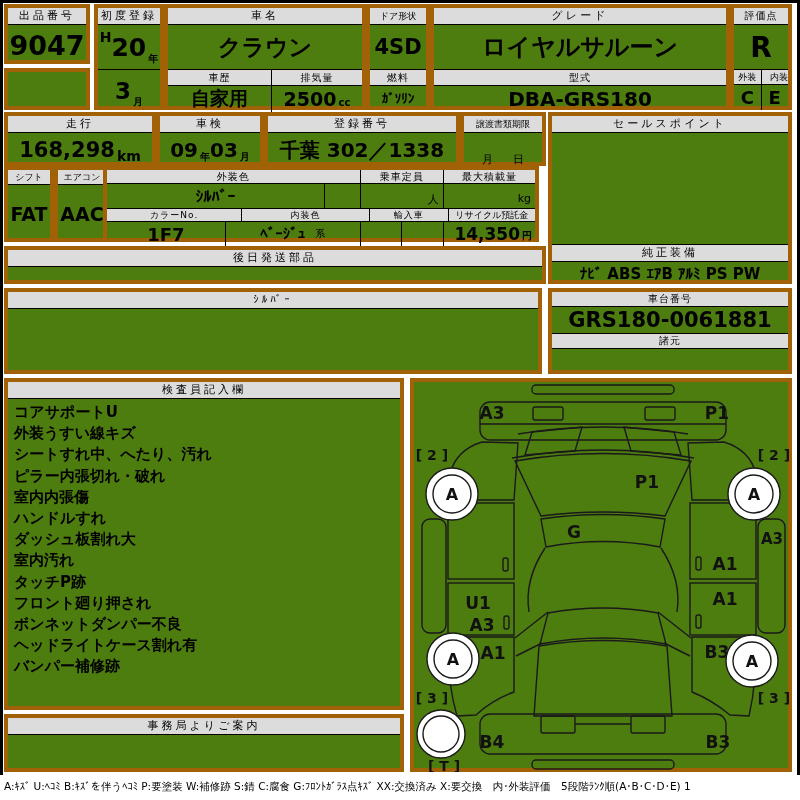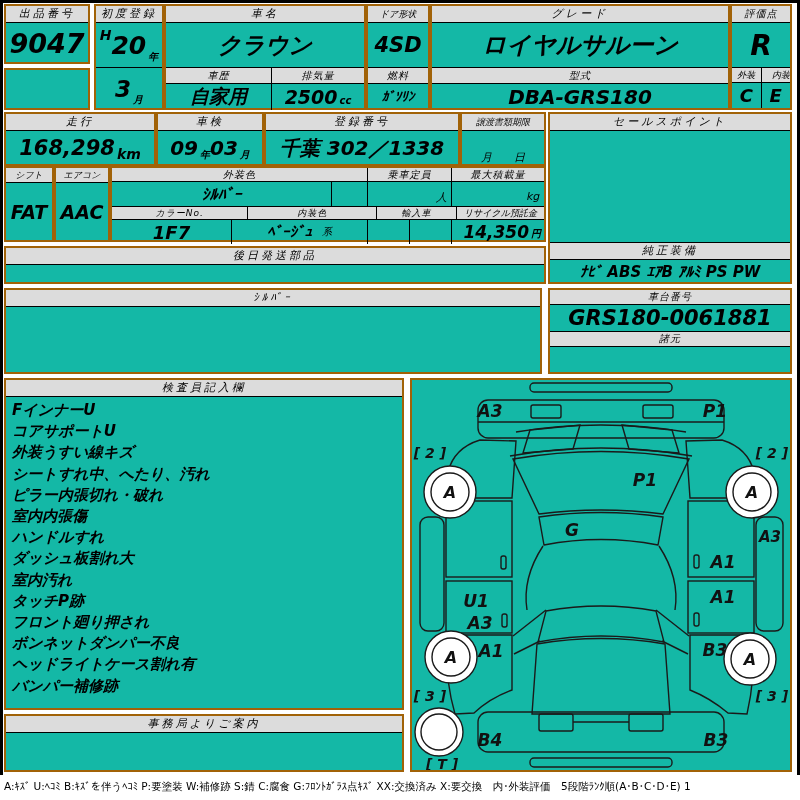--- a/index.html
+++ b/index.html
@@ -1,19 +1,19 @@
 <!DOCTYPE html>
 <html><head>
 <meta charset="utf-8">
 <style>
   html,body{margin:0;padding:0;background:#fff;}
   .sheet{position:relative;width:800px;height:800px;background:#fff;overflow:hidden;
          font-family:"DejaVu Sans",sans-serif;color:#000;}
   .frame{position:absolute;left:0;top:0;width:794px;height:772px;border:3px solid #000;border-bottom:none;}
-  .box{position:absolute;border:2px solid #a16207;background:#14b8a6;box-sizing:border-box;font-style:italic;}
+  .box{position:absolute;border:4px solid #a16207;background:#4d7c0f;box-sizing:border-box;}
   .hdr{background:#dcdcdc;border-bottom:1px solid #000;font-size:11px;letter-spacing:3px;
        text-align:center;line-height:16px;height:16px;overflow:hidden;white-space:nowrap;}
   .hdr.sm{font-size:10px;letter-spacing:1px;}
   .hdr.xs{font-size:9px;letter-spacing:0;}
   .val{display:flex;align-items:center;justify-content:center;font-weight:bold;overflow:hidden;white-space:nowrap;}
   .unit{font-size:10px;font-weight:bold;margin-left:2px;align-self:flex-end;padding-bottom:3px;}
   .cellrow{position:absolute;left:0;right:0;display:flex;box-sizing:border-box;}
   .cell{box-sizing:border-box;border-right:1px solid #000;overflow:hidden;}
   .cell:last-child{border-right:none;}
   .notes-line{font-size:15px;font-weight:600;line-height:21.2px;white-space:nowrap;}
@@ -129,21 +129,21 @@
 
   <div class="box" style="left:4px;top:166px;width:50px;height:76px;">
     <div class="hdr xs" style="height:14px;line-height:14px;">シフト</div>
     <div class="val" style="height:58px;font-size:19px;">FAT</div>
   </div>
   <div class="box" style="left:54px;top:166px;width:56px;height:76px;">
     <div class="hdr xs" style="height:14px;line-height:14px;">エアコン</div>
     <div class="val" style="height:58px;font-size:19px;">AAC</div>
   </div>
 
-  <div class="box" style="left:110px;top:166px;width:436px;height:76px;">
+  <div class="box" style="left:103px;top:166px;width:436px;height:76px;">
     <div class="cellrow" style="top:0;height:14px;">
       <div class="cell hdr sm" style="width:256px;height:14px;line-height:14px;">外装色</div>
       <div class="cell hdr sm" style="width:84px;height:14px;line-height:14px;">乗車定員</div>
       <div class="cell hdr sm" style="width:92px;height:14px;line-height:14px;">最大積載量</div>
     </div>
     <div class="cellrow" style="top:14px;height:25px;border-bottom:1px solid #000;">
       <div class="cell val" style="width:220px;font-size:16px;">ｼﾙﾊﾞｰ</div>
       <div class="cell" style="width:36px;"></div>
       <div class="cell" style="width:84px;font-size:11px;text-align:right;padding:8px 4px 0 0;">人</div>
       <div class="cell" style="width:92px;font-size:11px;text-align:right;padding:8px 4px 0 0;">kg</div>
@@ -181,21 +181,20 @@
 
   <div class="box" style="left:548px;top:288px;width:244px;height:86px;">
     <div class="hdr sm" style="height:14px;line-height:14px;">車台番号</div>
     <div class="val" style="height:26px;font-size:21px;border-bottom:1px solid #000;">GRS180-0061881</div>
     <div class="hdr sm" style="height:14px;line-height:14px;">諸元</div>
   </div>
 
   <div class="box" style="left:4px;top:378px;width:400px;height:332px;">
     <div class="hdr">検査員記入欄</div>
     <div style="padding:3px 6px;">
-      <div class="notes-line">FインナーU</div>
       <div class="notes-line">コアサポートU</div>
       <div class="notes-line">外装うすい線キズ</div>
       <div class="notes-line">シートすれ中、へたり、汚れ</div>
       <div class="notes-line">ピラー内張切れ・破れ</div>
       <div class="notes-line">室内内張傷</div>
       <div class="notes-line">ハンドルすれ</div>
       <div class="notes-line">ダッシュ板割れ大</div>
       <div class="notes-line">室内汚れ</div>
       <div class="notes-line">タッチP跡</div>
       <div class="notes-line">フロント廻り押され</div>

